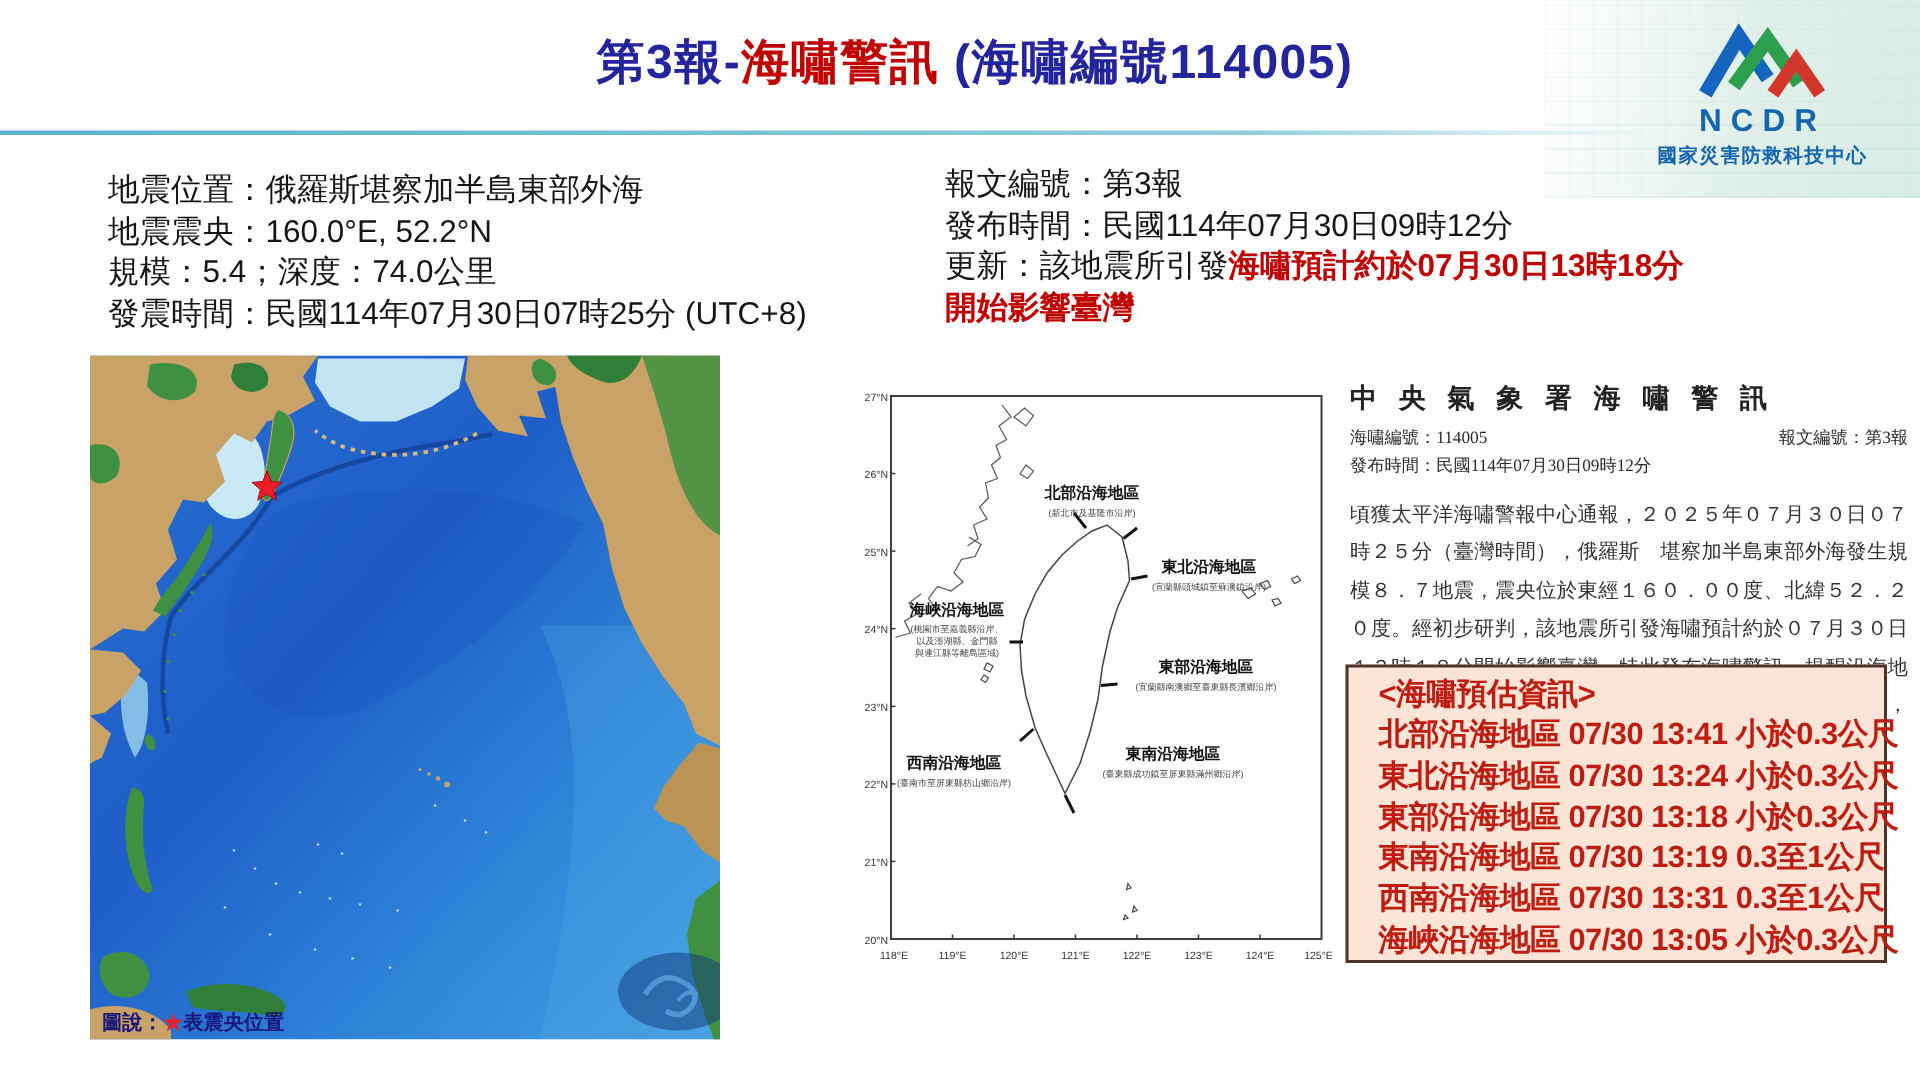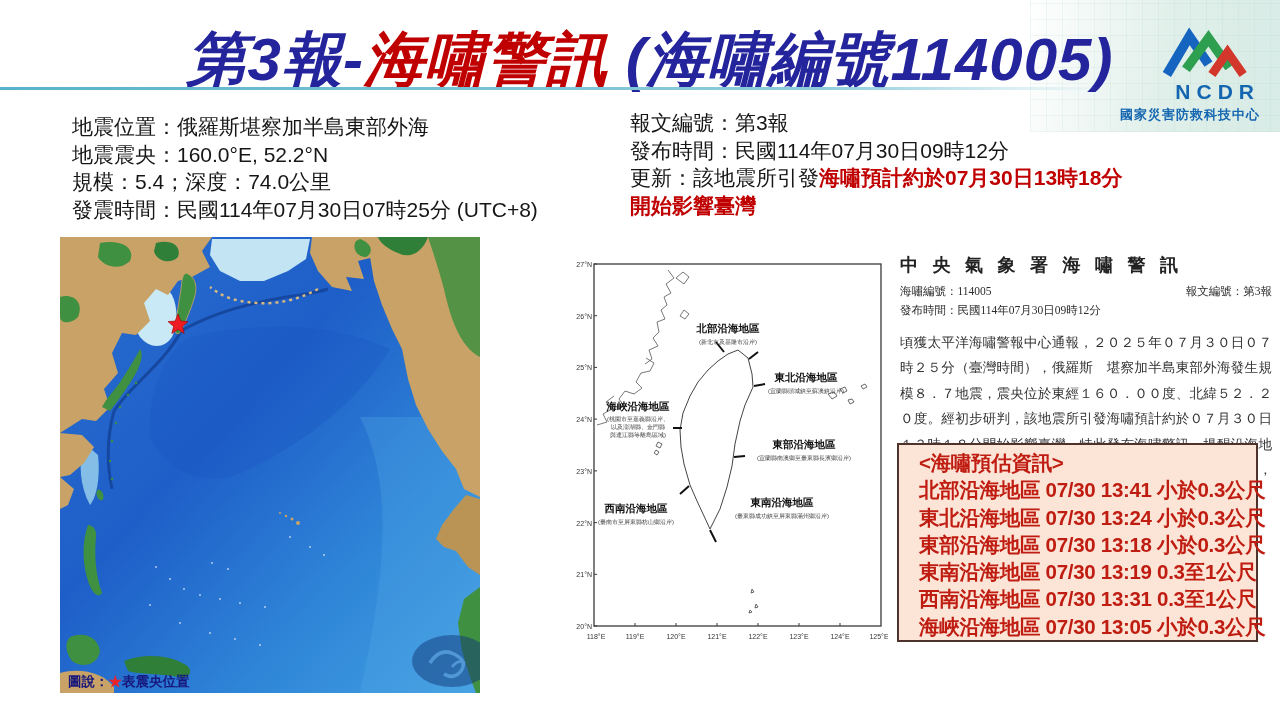--- a/index.html
+++ b/index.html
@@ -7,25 +7,25 @@
        font-family:"Liberation Sans",sans-serif;}
   .abs{position:absolute;}
 
   
   #corner-bg{top:0;right:0;width:250px;height:132px;
     background:
       repeating-linear-gradient(0deg, rgba(160,205,190,0.14) 0 1px, transparent 1px 16px),
       repeating-linear-gradient(90deg, rgba(160,205,190,0.14) 0 1px, transparent 1px 16px),
       linear-gradient(100deg, rgba(229,242,237,0) 0%, #e0efe9 55%, #d8ebe6 100%);}
   #title{top:20px;left:80px;width:1140px;text-align:center;
-    font-size:60px;font-weight:bold;letter-spacing:1px;white-space:nowrap;font-style:italic;}
+    font-size:32px;font-weight:bold;letter-spacing:1px;white-space:nowrap;}
   #title .navy{color:#24249c;} #title .red{color:#c00000;}
   #divider{top:87px;left:0;width:1105px;height:3px;
     background:linear-gradient(to right,#58b2c9 0%,#8fcddd 75%,rgba(143,205,221,0) 100%);}
-  #logo{top:26px;right:20px;width:170px;text-align:right;}
+  #logo{top:14px;right:20px;width:170px;text-align:center;}
   #logo .acronym{color:#1566b0;font-weight:bold;font-size:21px;letter-spacing:6px;margin-top:-2px;}
   #logo .org{color:#1566b0;font-size:13px;font-weight:bold;letter-spacing:1px;margin-top:2px;white-space:nowrap;}
 
   
   #quake-info{top:113px;left:72px;font-size:21px;line-height:27.6px;color:#161616;white-space:nowrap;}
   #report-info{top:109px;left:630px;width:645px;font-size:21px;line-height:27.6px;color:#161616;}
   #report-info .redb{color:#c00000;font-weight:bold;}
 
   
   #pacific-map{top:237px;left:60px;width:420px;height:456px;}

